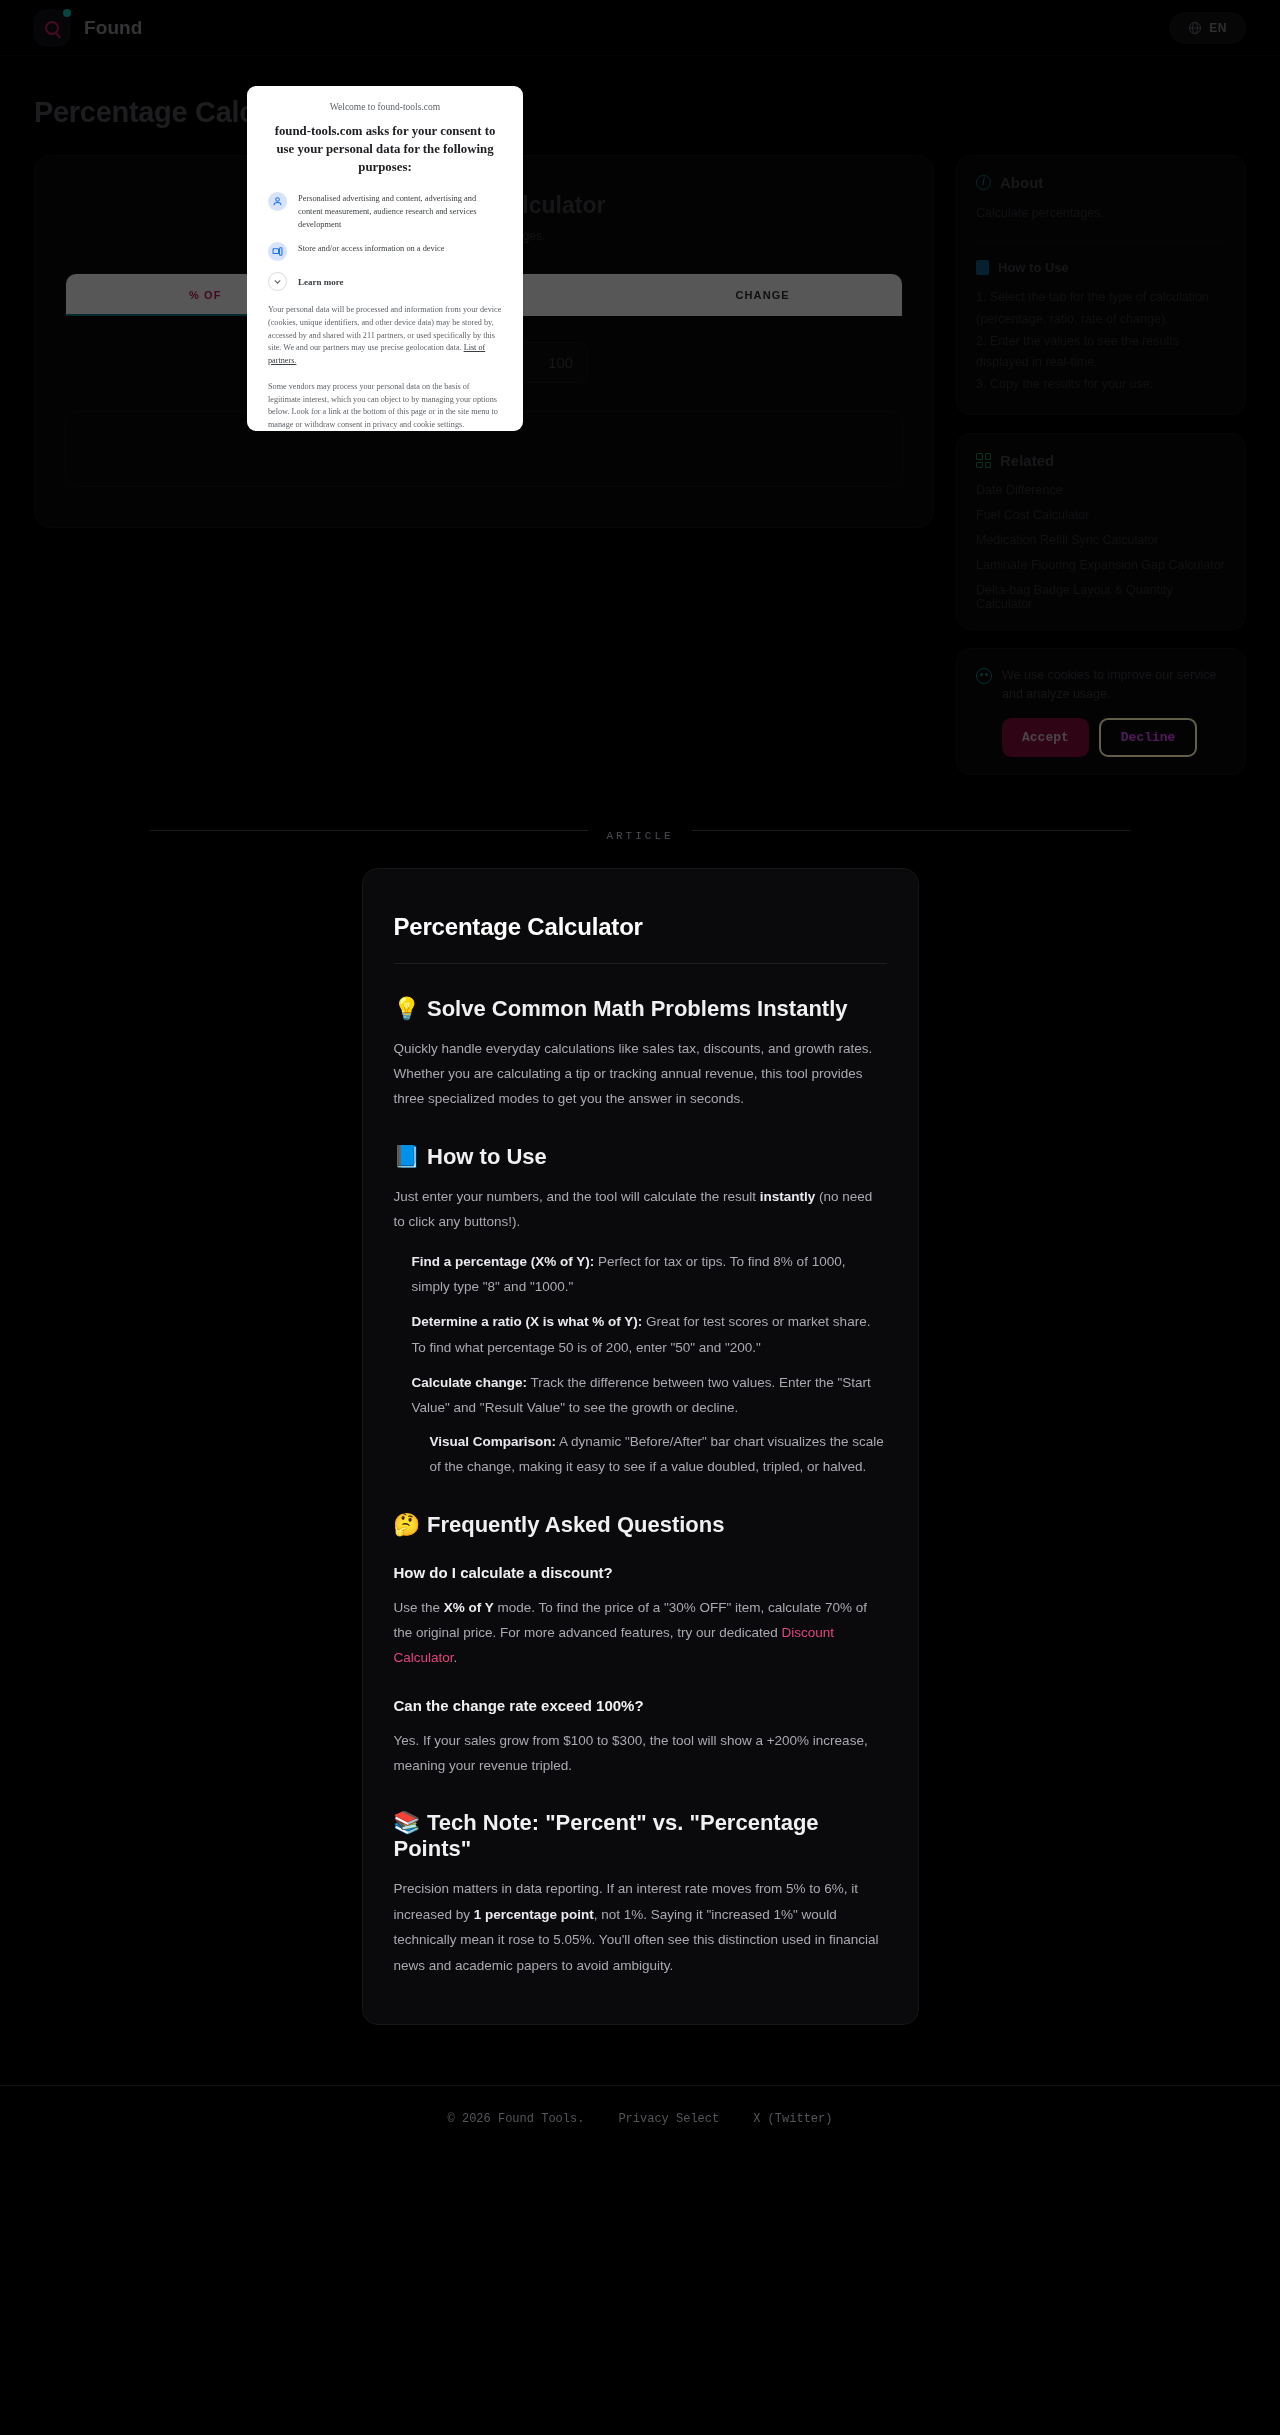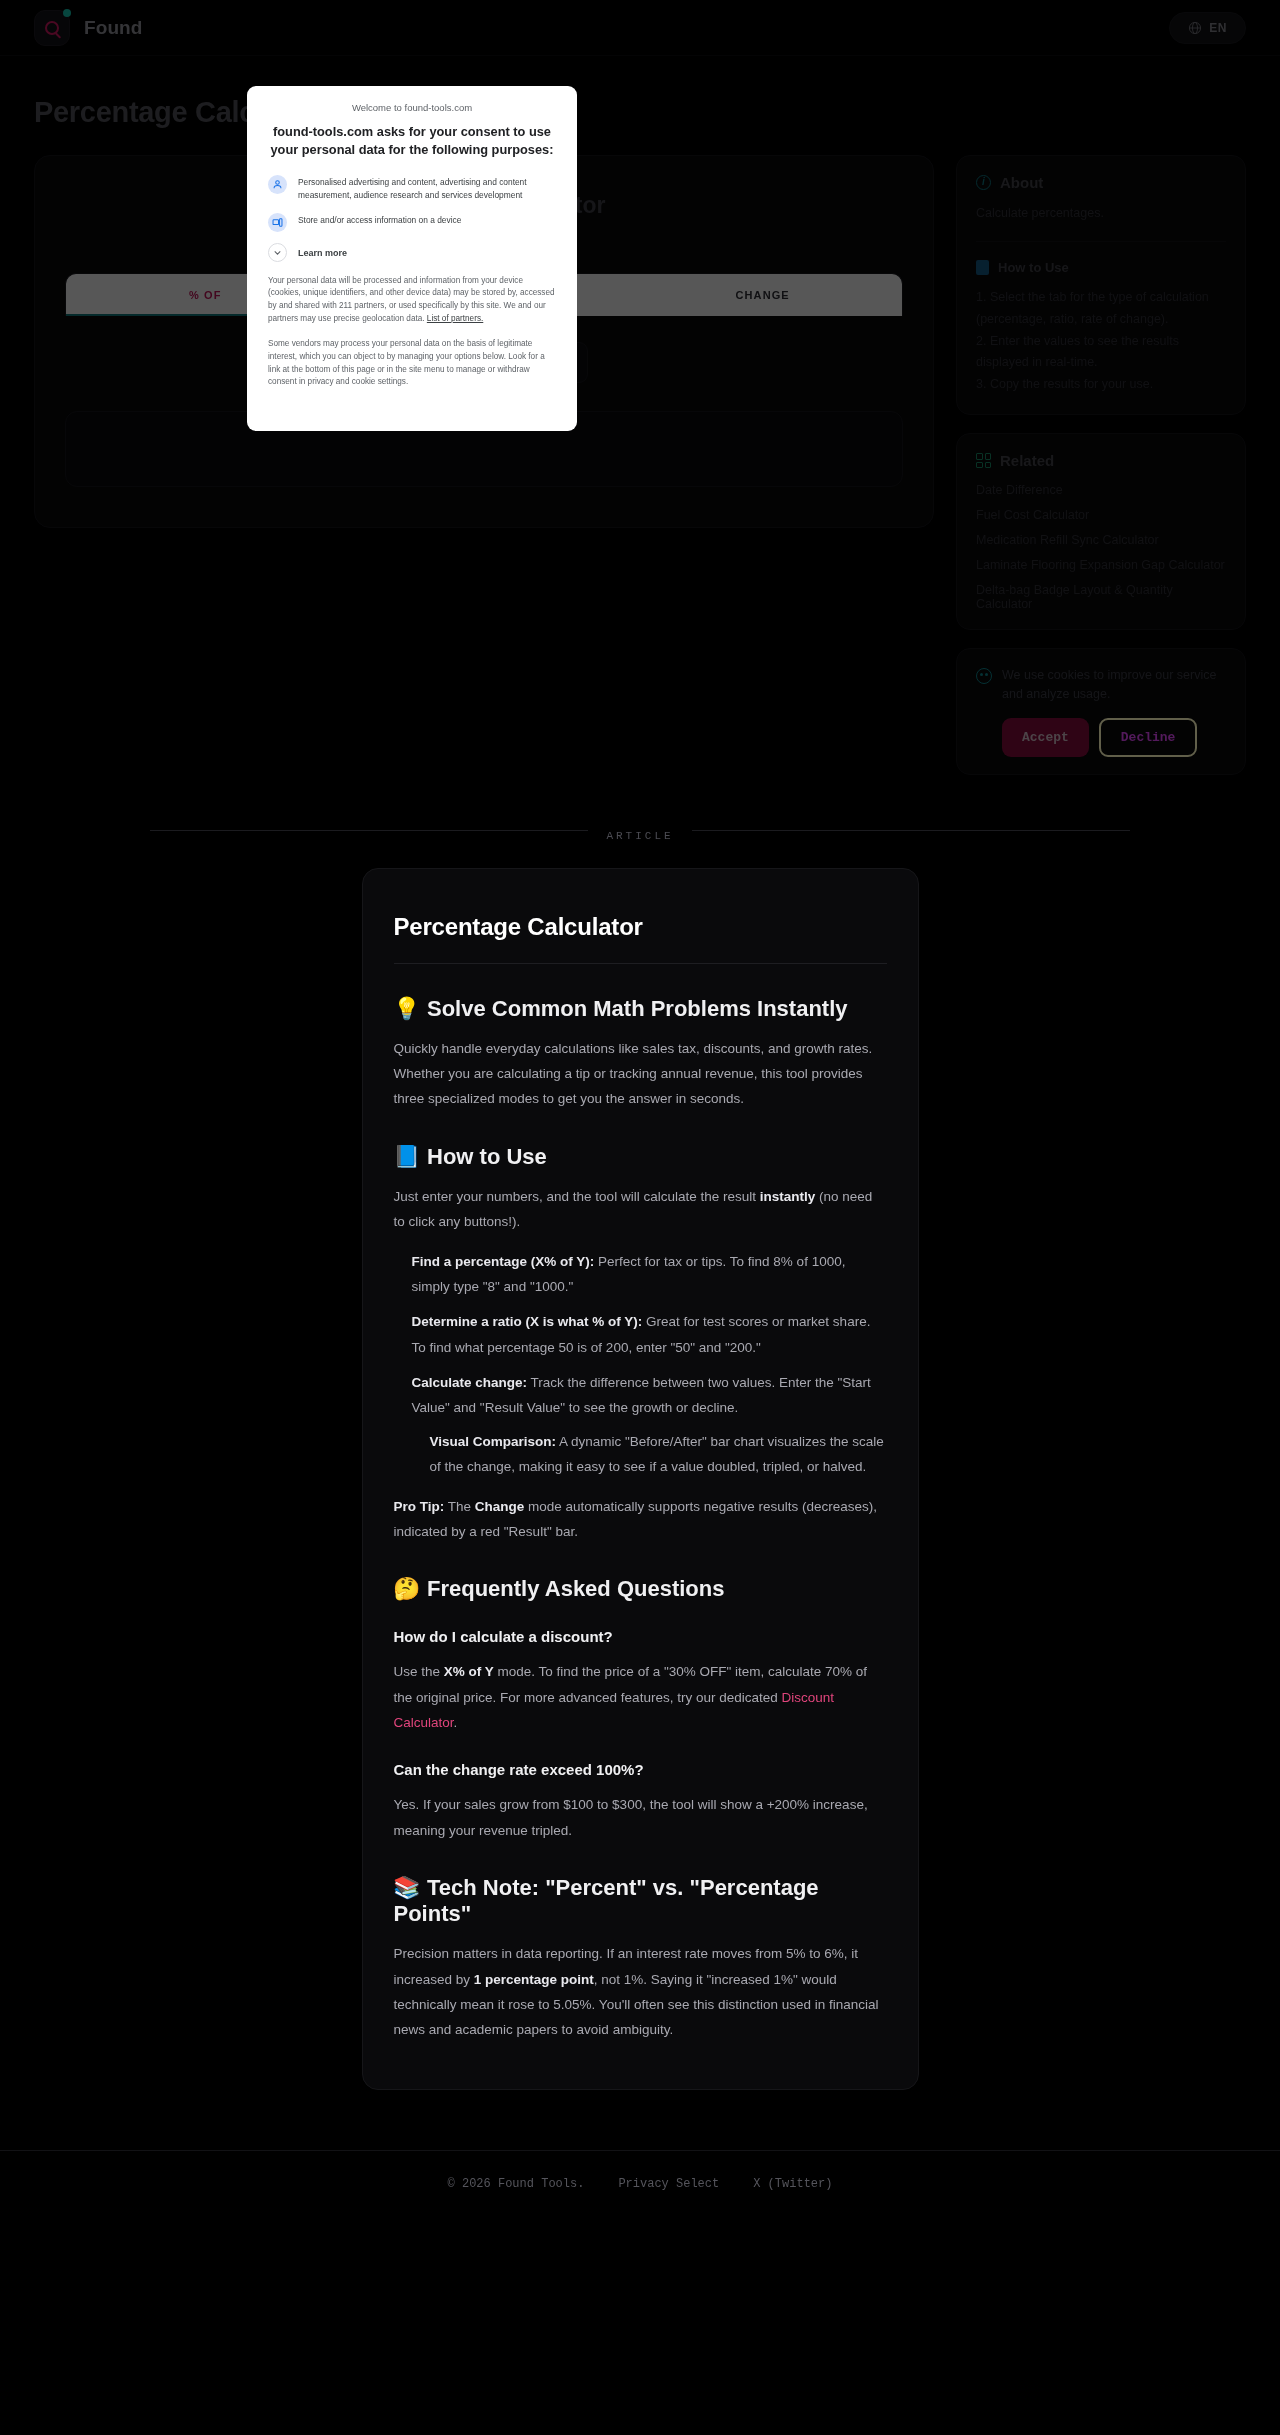--- a/index.html
+++ b/index.html
@@ -161,23 +161,23 @@
     border-top: 1px solid #121215;
     display: flex; justify-content: center; gap: 34px;
     font-size: 12px; color: #55555c;
     font-family: "Liberation Mono", monospace;
   }
 
   
   .scrim { position: absolute; left: 0; top: 0; width: 1280px; height: 810px;
            background: rgba(0,0,0,.62); }
   .cmp {
-    position: absolute; left: 247px; top: 86px; width: 330px; height: 345px;
+    position: absolute; left: 247px; top: 86px; width: 276px; height: 345px;
     background: #fff; border-radius: 9px; overflow: hidden;
-    font-family: Liberation Sans, sans-serif;
+    font-family: Liberation Serif, serif;
     padding: 16px 21px 0 21px;
   }
   .cmp-welcome { text-align: center; font-size: 9.5px; color: #5f6368; }
   .cmp-title {
     text-align: center; font-size: 12.8px; font-weight: 700; color: #202124;
     line-height: 1.42; margin-top: 10px;
   }
   .cmp-purposes { margin-top: 16px; display: flex; flex-direction: column; gap: 11px; }
   .cmp-row { display: flex; gap: 11px; align-items: flex-start; }
   .cmp-ic {
@@ -313,23 +313,20 @@
       </li>
       <li>
         <b>Calculate change:</b><span> Track the difference between two values. Enter the "Start Value" and "Result Value" to see the growth or decline.</span>
         <ul>
           <li>
             <b>Visual Comparison:</b><span> A dynamic "Before/After" bar chart visualizes the scale of the change, making it easy to see if a value doubled, tripled, or halved.</span>
           </li>
         </ul>
       </li>
     </ul>
-    <div class="art-p">
-      <b>Pro Tip:</b><span> The </span><b>Change</b><span> mode automatically supports negative results (decreases), indicated by a red "Result" bar.</span>
-    </div>
 
     <div class="art-h2">🤔 Frequently Asked Questions</div>
     <div class="art-h3">How do I calculate a discount?</div>
     <div class="art-p">
       <span>Use the </span><b>X% of Y</b><span> mode. To find the price of a "30% OFF" item, calculate 70% of the original price. For more advanced features, try our dedicated </span><a class="lnk">Discount Calculator</a><span>.</span>
     </div>
     <div class="art-h3">Can the change rate exceed 100%?</div>
     <div class="art-p">Yes. If your sales grow from $100 to $300, the tool will show a +200% increase, meaning your revenue tripled.</div>
 
     <div class="art-h2">📚 Tech Note: "Percent" vs. "Percentage Points"</div>

